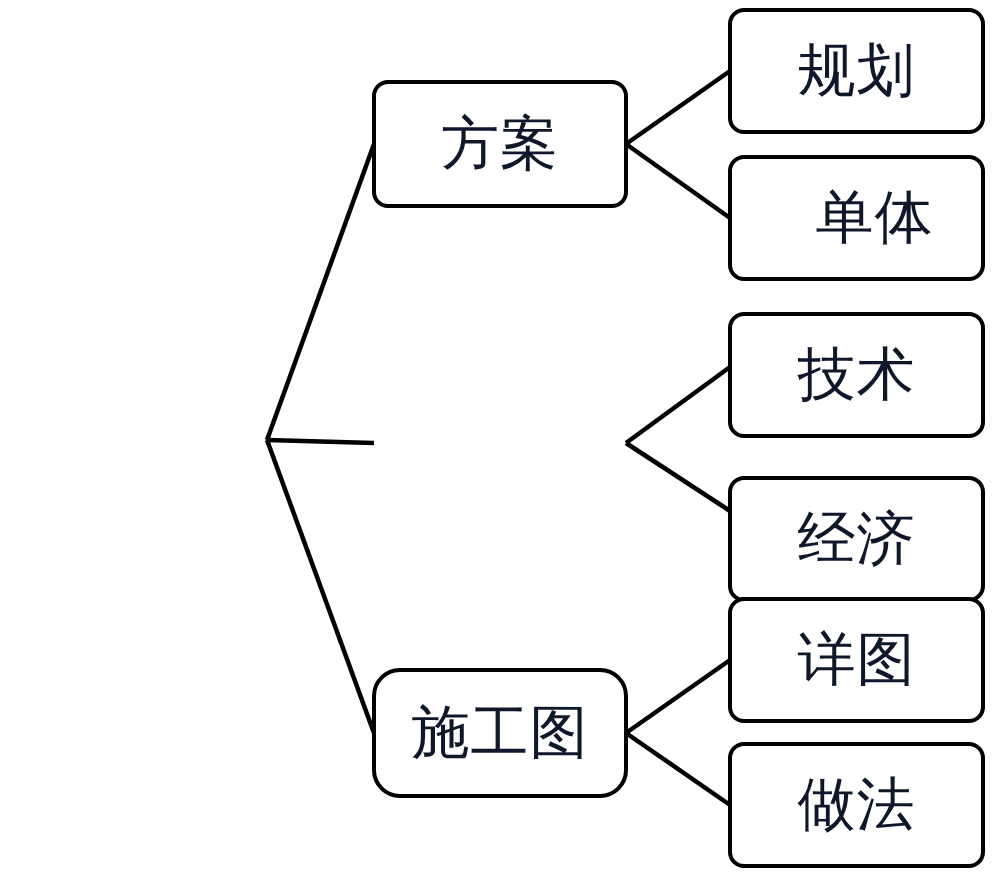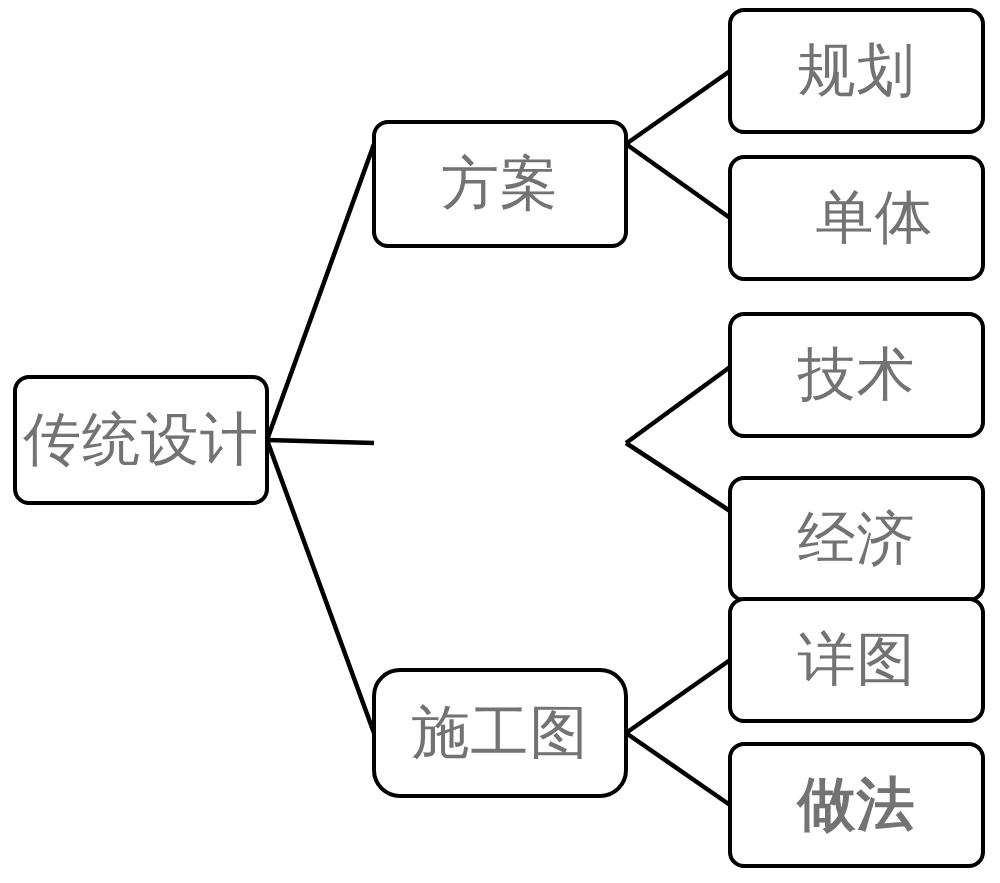--- a/index.html
+++ b/index.html
@@ -30,27 +30,27 @@
     border: 4.5px solid #000000;
     border-radius: 16px;
     display: flex;
     align-items: center;
     justify-content: center;
     z-index: 2;
   }
   .node-label {
     font-size: 58px;
     line-height: 1;
-    color: #737373;
+    color: #0f172a;
     white-space: nowrap;
     letter-spacing: 1px;
   }
   
   #n-root      { left: 13px;  top: 375px; width: 256px; height: 130px; }
-  #n-fangan    { left: 372px; top: 80px;  width: 256px; height: 128px; margin-top: 40px; }
+  #n-fangan    { left: 372px; top: 80px;  width: 256px; height: 128px; }
   #n-chushe    { left: 372px; top: 378px; width: 256px; height: 130px; }
   #n-shigongtu { left: 372px; top: 668px; width: 256px; height: 130px; border-radius: 28px; }
   #n-guihua    { left: 728px; top: 8px;   width: 257px; height: 126px; }
   #n-danti     { left: 728px; top: 155px; width: 257px; height: 126px; }
   #n-jishu     { left: 728px; top: 304px; width: 257px; height: 126px; margin-top: 8px; }
   #n-jingji    { left: 728px; top: 448px; width: 257px; height: 126px; margin-top: 28px; }
   #n-xiangtu   { left: 728px; top: 597px; width: 257px; height: 126px; }
   #n-zuofa     { left: 728px; top: 742px; width: 257px; height: 126px; }
 </style>
 </head>
@@ -63,23 +63,20 @@
       <line x1="267" y1="440" x2="374" y2="443" stroke="#000000" stroke-width="4.5"></line>
       <line x1="267" y1="440" x2="374" y2="733" stroke="#000000" stroke-width="4.5"></line>
       <line x1="626" y1="144" x2="730" y2="71" stroke="#000000" stroke-width="4.5"></line>
       <line x1="626" y1="144" x2="730" y2="218" stroke="#000000" stroke-width="4.5"></line>
       <line x1="626" y1="443" x2="730" y2="367" stroke="#000000" stroke-width="4.5"></line>
       <line x1="626" y1="443" x2="730" y2="511" stroke="#000000" stroke-width="4.5"></line>
       <line x1="626" y1="733" x2="730" y2="660" stroke="#000000" stroke-width="4.5"></line>
       <line x1="626" y1="733" x2="730" y2="805" stroke="#000000" stroke-width="4.5"></line>
     </svg>
 
-  <div class="node" id="n-root" style="background: rgb(255, 255, 255); border-color: rgb(0, 0, 0);">
-    <span class="node-label">传统设计</span>
-  </div>
 
   <div class="node" id="n-fangan" style="background: rgb(255, 255, 255); border-color: rgb(0, 0, 0);">
     <span class="node-label">方案</span>
   </div>
 
 
   <div class="node" id="n-shigongtu" style="background: rgb(255, 255, 255); border-color: rgb(0, 0, 0);">
     <span class="node-label">施工图</span>
   </div>
 
@@ -96,17 +93,17 @@
   </div>
 
   <div class="node" id="n-jingji" style="background: rgb(255, 255, 255); border-color: rgb(0, 0, 0);">
     <span class="node-label">经济</span>
   </div>
 
   <div class="node" id="n-xiangtu" style="background: rgb(255, 255, 255); border-color: rgb(0, 0, 0);">
     <span class="node-label">详图</span>
   </div>
 
-  <div class="node" id="n-zuofa" style="background: rgb(255, 255, 255); border-color: rgb(0, 0, 0); font-weight: bold;">
+  <div class="node" id="n-zuofa" style="background: rgb(255, 255, 255); border-color: rgb(0, 0, 0);">
     <span class="node-label">做法</span>
   </div>
 
 </div>
 
 </body></html>

